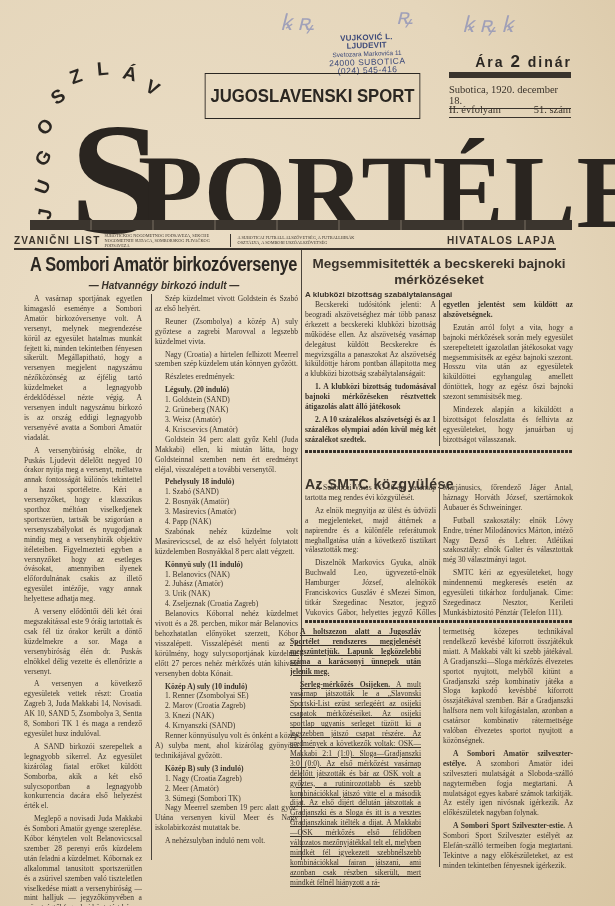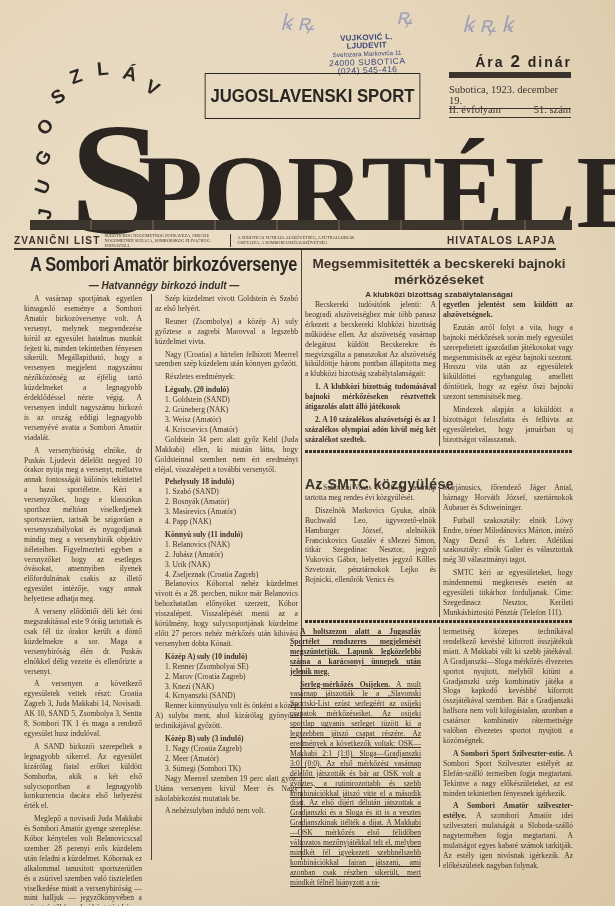--- a/index.html
+++ b/index.html
@@ -27,21 +27,21 @@
   .col p{margin:0;text-indent:10px;}
   .col p + p{margin-top:3px;}
   .col .res{margin:0;padding-left:10px;text-indent:0;}
   .col .hd{font-weight:bold;text-indent:0;padding-left:10px;margin-top:3px;}
   .col .b{font-weight:bold;}
   .vrule{position:absolute;width:1px;background:#4a433a;}
   .hrule-wavy{position:absolute;height:3px;background:repeating-linear-gradient(90deg,#3a342d 0,#3a342d 3px,transparent 3px,transparent 4px);}
   .h-left{position:absolute;left:30px;top:252px;width:270px;font-family:"Liberation Sans",sans-serif;font-weight:bold;font-size:20px;line-height:24px;letter-spacing:-.4px;transform:scaleX(.82);transform-origin:left;white-space:nowrap;color:#2b2722;}
   .sub-left{position:absolute;left:30px;top:280px;width:268px;text-align:center;font-family:"Liberation Sans",sans-serif;font-weight:bold;font-style:italic;font-size:10px;}
   .h-right{position:absolute;left:305px;top:256px;width:268px;text-align:center;font-family:"Liberation Sans",sans-serif;font-weight:bold;font-size:13.5px;line-height:16px;}
-  .sub-right{position:absolute;left:305px;top:290px;width:268px;text-align:center;font-family:"Liberation Sans",sans-serif;font-weight:bold;font-size:8px;}
+  .sub-right{position:absolute;left:305px;top:290px;width:268px;font-family:"Liberation Sans",sans-serif;font-weight:bold;font-size:8px;}
   .h-smtc{position:absolute;left:305px;top:476px;width:268px;text-align:left;font-family:"Liberation Sans",sans-serif;font-weight:bold;font-size:14px;letter-spacing:.5px;}
 </style>
 </head>
 <body>
 
 <div class="page">
 
   <div class="scribble" style="left:280px;top:6px;">ꝃ ꝶ</div>
   <div class="scribble" style="left:396px;top:0px;">ꝶ</div>
   <div class="scribble" style="left:462px;top:8px;">ꝃ ꝶ ꝃ</div>
@@ -70,21 +70,21 @@
 
   <div class="subbox">JUGOSLAVENSKI SPORT</div>
 
   <div class="price">
     <span>Ára</span>
     <b>2</b>
     <span>dinár</span>
   </div>
   <div class="pricebar"></div>
   <div class="dateline">
-    <span>Subotica, 1923. december 19.</span>
+    <span>Subotica, 1920. december 18.</span>
   </div>
   <div class="volline">
     <span>II. évfolyam</span>
     <span>51. szám</span>
   </div>
 
   <div class="topbar"></div>
 
   <div class="official">
     <span class="big">ZVANIČNI LIST</span>
@@ -119,20 +119,21 @@
     <div class="res">2. Grüneberg (NAK)</div>
     <div class="res">3. Weisz (Amatör)</div>
     <div class="res">4. Kriscsevics (Amatör)</div>
     <p>Goldstein 34 perc alatt győz Kehl (Juda Makkabi) ellen, ki miután látta, hogy Goldsteinnal szemben nem ért eredményt eléjal, visszalépett a további versenytől.</p>
 
     <div class="hd">Pehelysuly 18 induló)</div>
     <div class="res">1. Szabó (SAND)</div>
     <div class="res">2. Bosnyák (Amatör)</div>
     <div class="res">3. Masirevics (Amatör)</div>
     <div class="res">4. Papp (NAK)</div>
+    <p>Szabónak nehéz küzdelme volt Masirevicscsel, de az első helyért folytatott küzdelemben Bosnyákkal 8 perc alatt végzett.</p>
 
     <div class="hd">Könnyü suly (11 induló)</div>
     <div class="res">1. Belanovics (NAK)</div>
     <div class="res">2. Juhász (Amatör)</div>
     <div class="res">3. Urik (NAK)</div>
     <div class="res">4. Zseljeznak (Croatia Zagreb)</div>
     <p>Belanovics Kóborral nehéz küzdelmet vivott és a 28. percben, mikor már Belanovics behozhatatlan előnyöket szerzett, Kóbor visszalépett. Visszalépését menti az a körülmény, hogy sulycsoportjának küzdelme előtt 27 perces nehéz mérkőzés után kihivási versenyben dobta Kónait.</p>
 
     <div class="hd">Közép A) suly (10 induló)</div>
     <div class="res">1. Renner (Zsombolyai SE)</div>
@@ -166,35 +167,36 @@
     <p>Ezután arról folyt a vita, hogy a bajnoki mérkőzések során mely egyesület szerepeltetett igazolatlan játékosokat vagy megsemmisitsék az egész bajnoki szezont. Hosszu vita után az egyesületek kiküldöttei egyhangulag amellett döntöttek, hogy az egész őszi bajnoki szezont semmisitsék meg.</p>
     <p>Mindezek alapján a kiküldött a bizottságot feloszlatta és felhivta az egyesületeket, hogy januárban uj bizottságot válasszanak.</p>
 
   </div>
 
   <div class="hrule-wavy" style="left:305px;top:450px;width:268px;"></div>
 
   <div class="h-smtc">Az SMTC közgyülése</div>
   <div class="col" style="left:305px;top:483px;width:131px;height:134px;overflow:hidden;">
     <p>A Suboticai Vasas TC 16-án, vasárnap tartotta meg rendes évi közgyülését.</p>
+    <p>Az elnök megnyitja az ülést és üdvözli a megjelenteket, majd áttérnek a napirendre és a különféle referátumok meghallgatása után a következő tisztikart választották meg:</p>
     <p>Diszelnök Markovics Gyuka, alnök Buchwald Leo, ügyvezető-elnök Hamburger József, alelnökök Franciskovics Guszláv é sMezei Simon, titkár Szegedinac Nesztor, jegyző Vukovics Gábor, helyettes jegyző Kőlles Szvetozár, pénztárnokok Lejko és Bojnicki, ellenőrök Venics és</p>
   </div>
   <div class="vrule" style="left:439px;top:483px;height:134px;"></div>
   <div class="col" style="left:443px;top:483px;width:130px;height:134px;overflow:hidden;">
     <p style="text-indent:0">Marjánusics, főrendező Jáger Antal, háznagy Horváth József, szertárnokok Aubauer és Schweininger.</p>
     <p>Futball szakosztály: elnök Löwy Endre, tréner Milodánovics Márton, intéző Nagy Dezső és Lehrer. Atlétikai szakosztály: elnök Galter és választottak még 30 választmányi tagot.</p>
     <p>SMTC kéri az egyesületeket, hogy mindennemü megkeresés esetén az egyesületi titkárhoz forduljanak. Cime: Szegedinacz Nesztor, Kerileti Munkásbiztositó Pénztár (Telefon 111).</p>
   </div>
 
   <div class="hrule-wavy" style="left:305px;top:620px;width:268px;"></div>
 
   <div class="col" style="left:290px;top:627px;width:131px;height:279px;overflow:hidden;text-decoration:underline;">
     <p class="b">A holtszezon alatt a Jugoszláv Sportélet rendszeres megjelenését megszüntetjük. Lapunk legközelebbi száma a karácsonyi ünnepek után jelenik meg.</p>
     <p><span class="b">Serleg-mérkőzés Osijeken.</span> <span>A mult vasárnap játszották le a „Slavonski Sportski-List ezüst serlegéért az osijeki csapatok mérkőzéseiket. Az osijeki sportlap ugyanis serleget tüzött ki a legszebben játszó csapat részére. Az eredmények a következők voltak: OSK—Makkabi 2:1 (1:0). Sloga—Gradjanszki 3:0 (0:0). Az első mérkőzést vasárnap délelőtt játszották és bár az OSK volt a győztes, a rutinirozottabb és szebb kombinációkkal játszó vitte el a második dijat. Az első dijért délután játszottak a Gradjanszki és a Sloga és itt is a vesztes Gradjanszkinak itélték a dijat. A Makkabi—OSK mérkőzés első félidőben változatos mezőnyjátékkal telt el, melyben mindkét fél igyekezett szebbnélszebb kombinációkkal fairan játszani, ami azonban csak részben sikerült, mert mindkét félnél hiányzott a rá-</span></p>
   </div>
   <div class="vrule" style="left:439px;top:627px;height:240px;"></div>
   <div class="col" style="left:443px;top:627px;width:130px;height:279px;overflow:hidden;">
     <p style="text-indent:0">termettség közepes technikával rendelkező kevésbé kiforrott összjátékuk miatt. A Makkabi vált ki szebb játékával. A Gradjanszki—Sloga mérkőzés élvezetes sportot nyujtott, melyből kitünt a Gradjanszki szép kombinativ játéka a Sloga kapkodó kevésbbé kiforrott összjátékával szemben. Bár a Gradjanszki halfsora nem volt kifogástalan, azonban a csatársor kombinativ rátermettsége valóban élvezetes sportot nyujtott a közönségnek.</p>
+    <p><span class="b">A Sombori Amatör szilveszter-estélye.</span> <span>A szombori Amatör idei szilveszteri mulatságát a Sloboda-szálló nagytermében fogja megtartani. A mulatságot egyes kabaré számok tarkitják. Az estély igen nivósnak igérkezik. Az előkészületek nagyban folynak.</span></p>
     <p><span class="b">A Sombori Sport Szilveszter-estie.</span> <span>A Sombori Sport Szilveszter estélyét az Elefán-szálló termeiben fogja megtartani. Tekintve a nagy előkészületeket, az est minden tekintetben fényesnek igérkezik.</span></p>
-    <p><span class="b">A Sombori Amatör szilveszter-estélye.</span> <span>A szombori Amatör idei szilveszteri mulatságát a Sloboda-szálló nagytermében fogja megtartani. A mulatságot egyes kabaré számok tarkitják. Az estély igen nivósnak igérkezik. Az előkészületek nagyban folynak.</span></p>
   </div>
 
 </div>
 
 </body></html>

